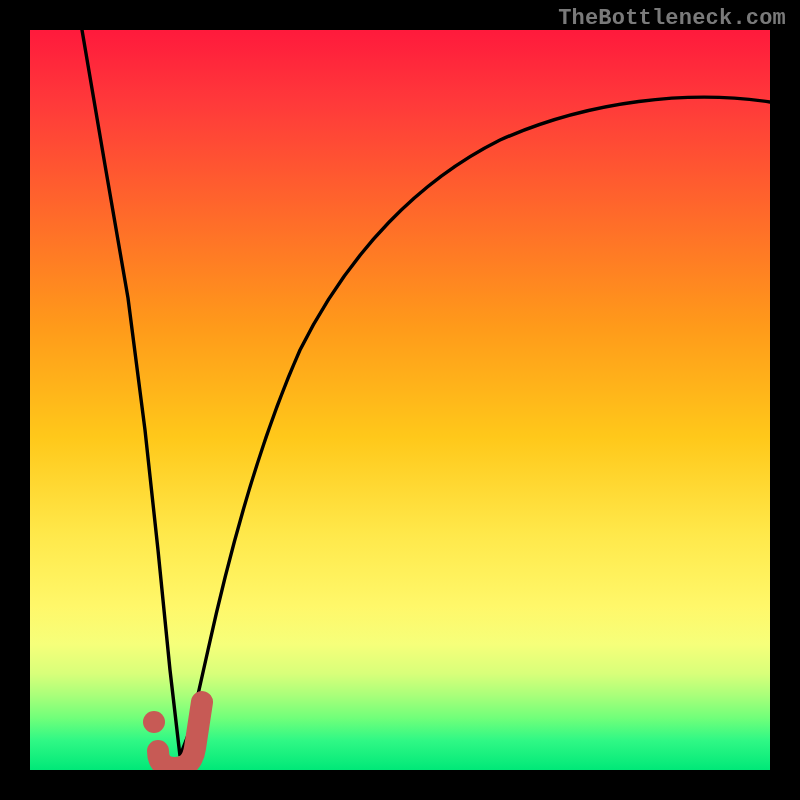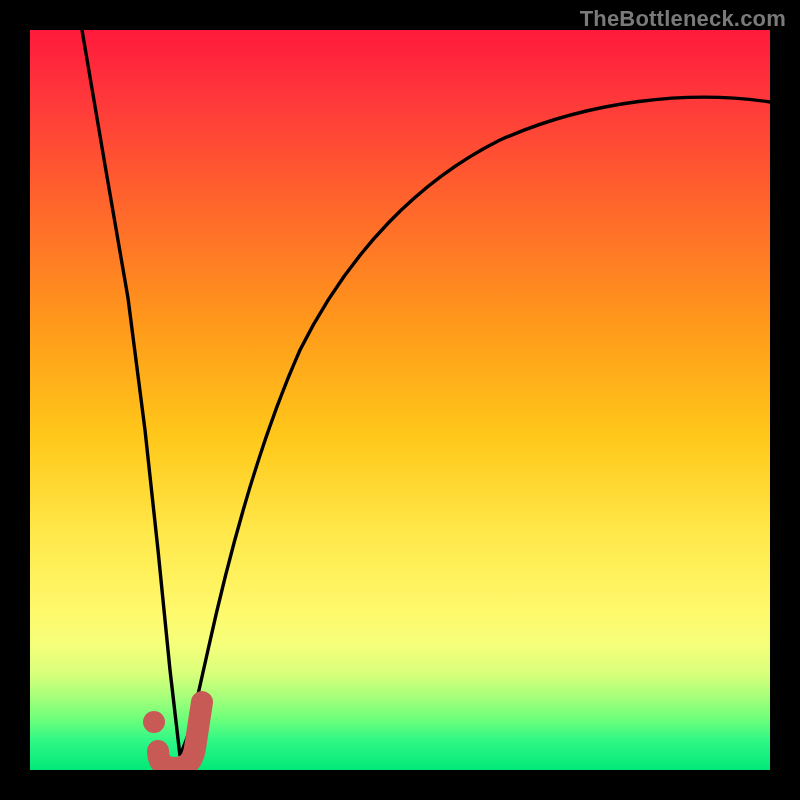--- a/index.html
+++ b/index.html
@@ -45,20 +45,21 @@
     );
   }
   .watermark {
     position: absolute;
     top: 6px;
     right: 14px;
     color: #7a7a7a;
     font-size: 22px;
     font-weight: 600;
     letter-spacing: 0.2px;
+    font-family: Liberation Mono, monospace;
   }
   svg.curves {
     position: absolute;
     inset: 0;
   }
 </style>
 </head>
 <body>
 
 <div class="frame">

